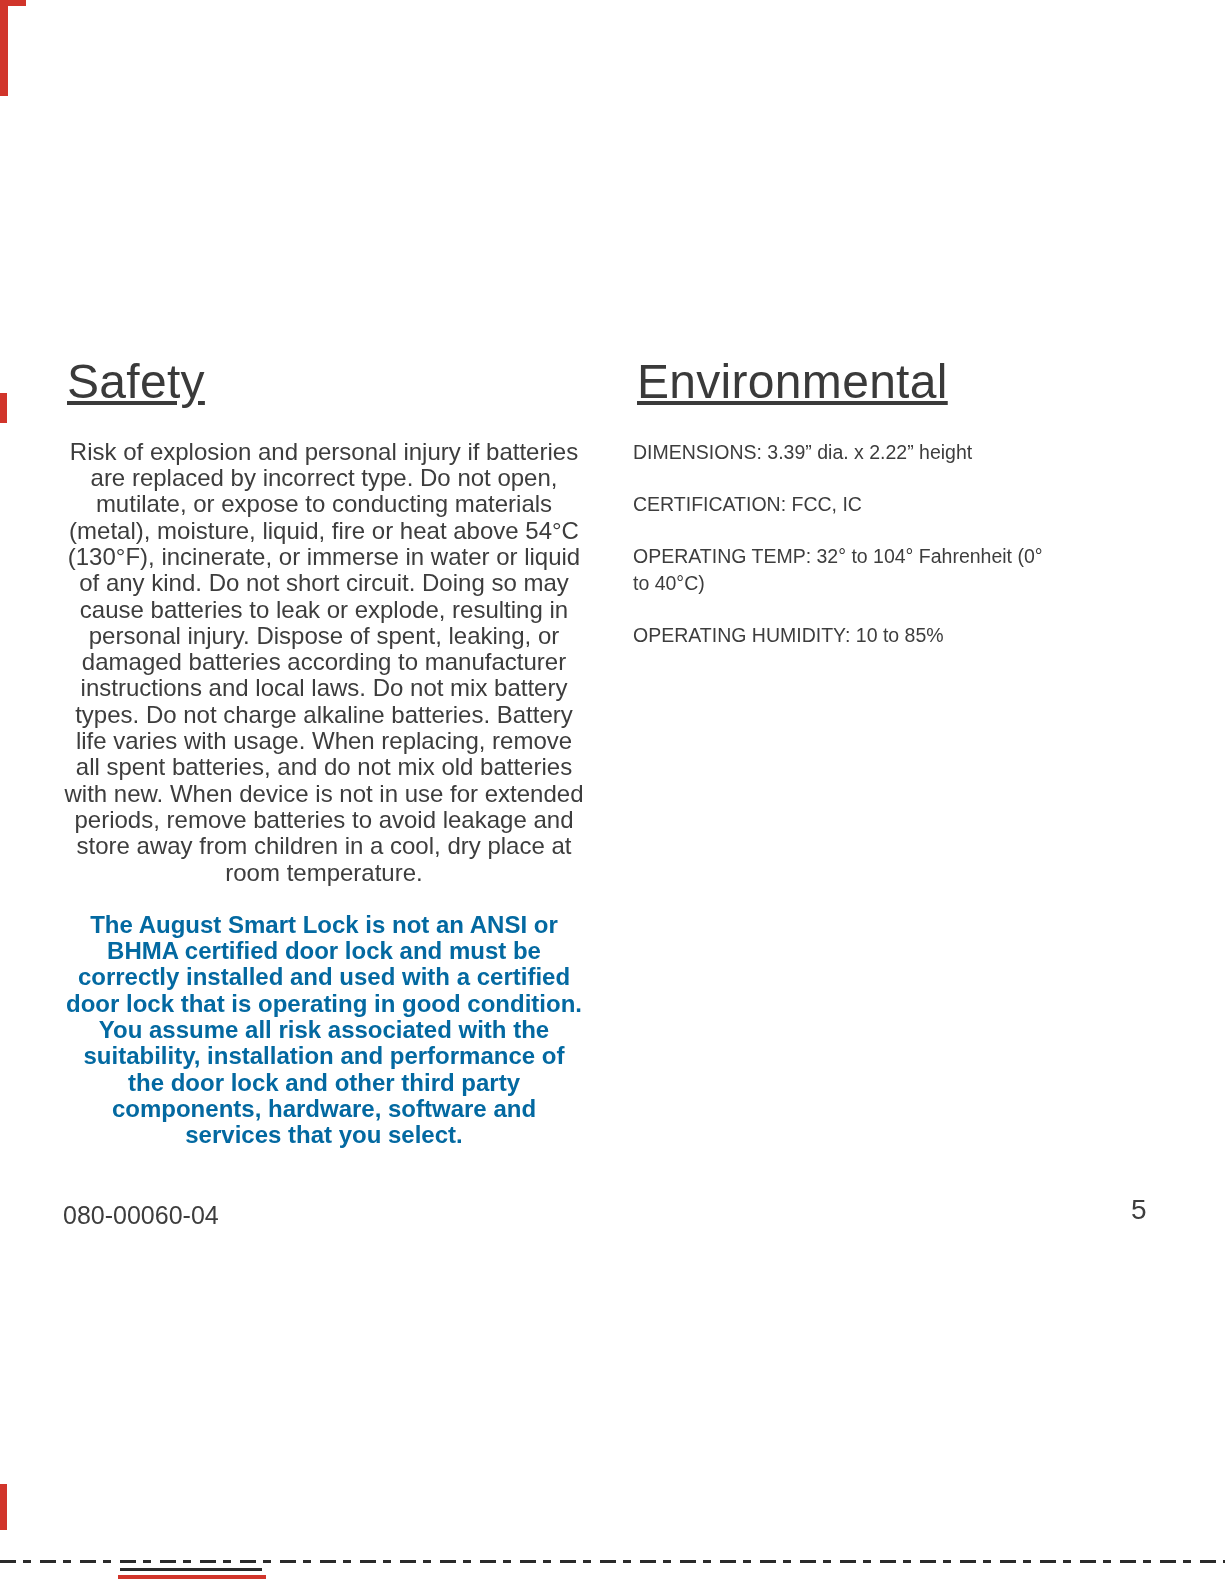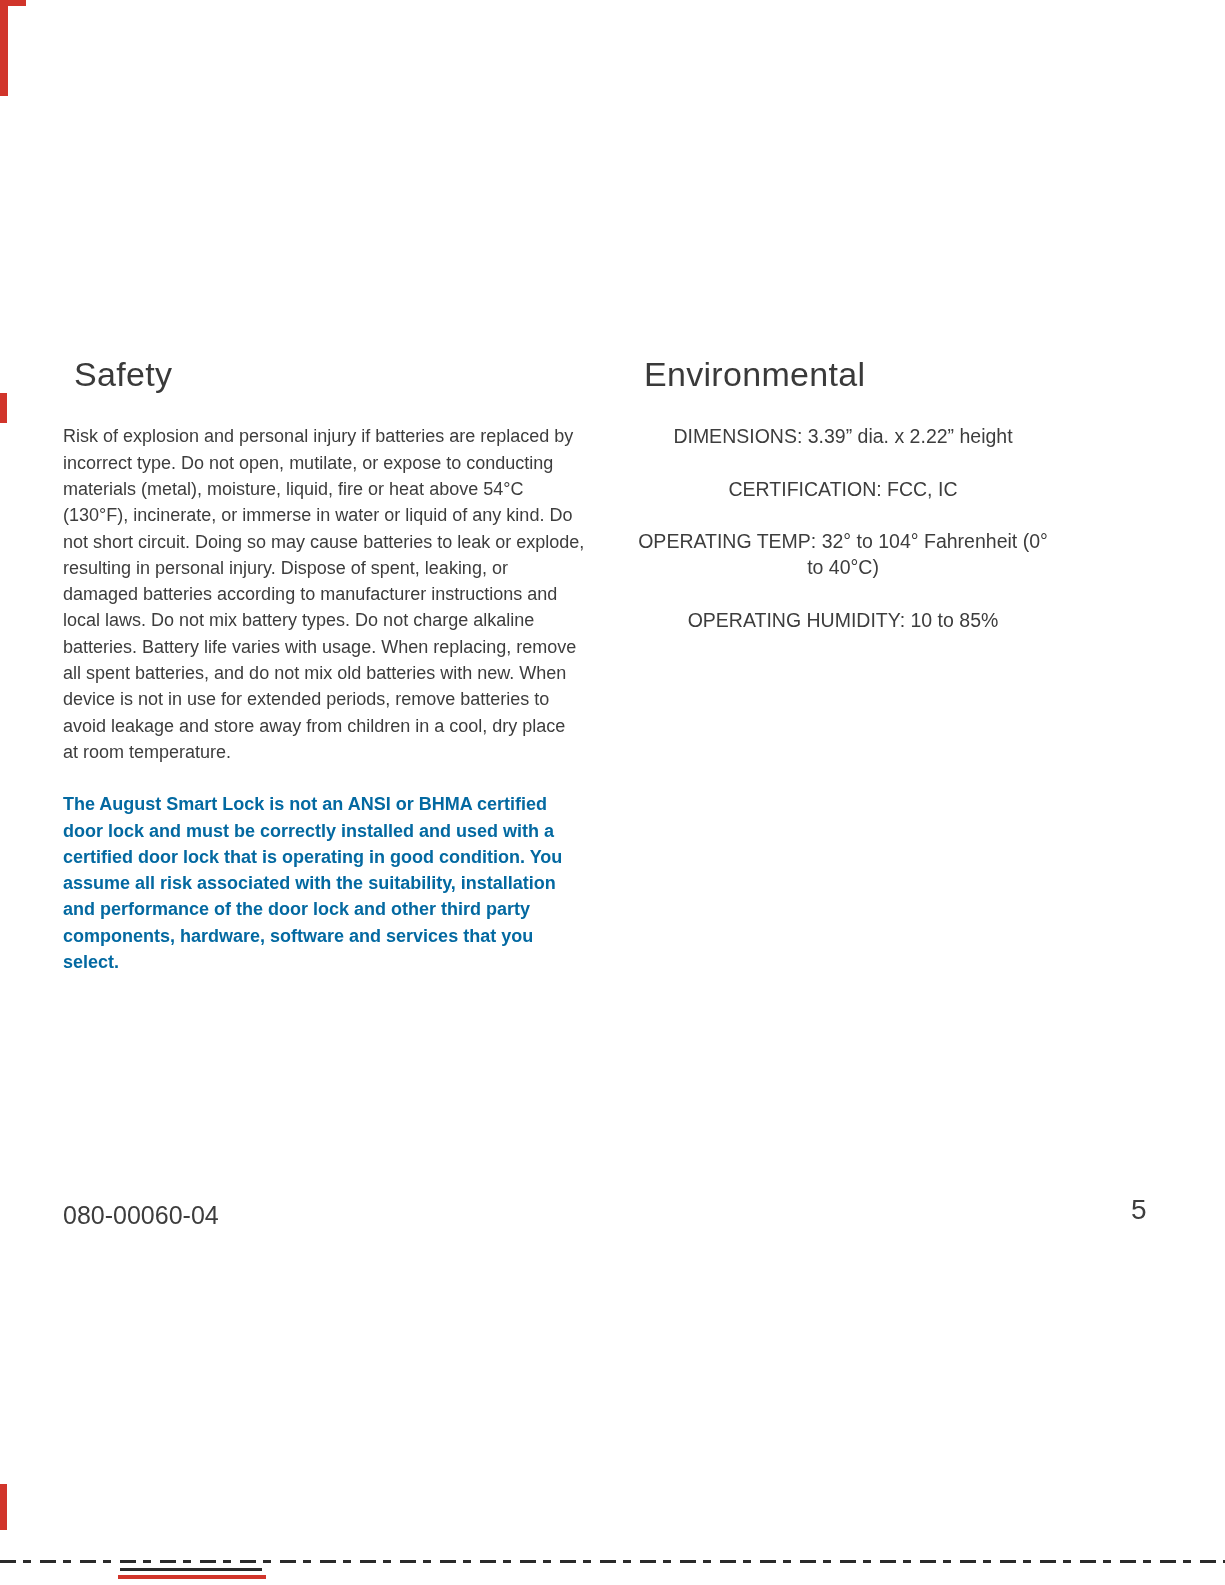--- a/index.html
+++ b/index.html
@@ -26,43 +26,44 @@
     top: 356px;
     width: 522px;
   }
   .col-right {
     position: absolute;
     left: 633px;
     top: 356px;
     width: 420px;
   }
   .section-title {
-    font-size: 34px;
+    font-size: 48px;
     font-weight: 400;
     letter-spacing: 0.3px;
     color: #3a3a3a;
-    margin: 0 0 30px 11px;
+    margin: 0 0 30px 4px;
     line-height: 1.1;
+    text-decoration: underline;
   }
   .body-text {
-    font-size: 18px;
+    font-size: 24px;
     line-height: 26.3px;
     margin: 0 0 26px 0;
     color: #3d3d3d;
+    text-align: center;
   }
   .bold-text {
     font-weight: bold;
     color: #0369a1;
   }
   .spec-line {
     font-size: 19.5px;
     line-height: 26.3px;
     margin: 0 0 26px 0;
     color: #3d3d3d;
-    text-align: center;
   }
   .footer-doc {
     position: absolute;
     left: 63px;
     top: 1201px;
     font-size: 25px;
     color: #3d3d3d;
   }
   .footer-page {
     position: absolute;

